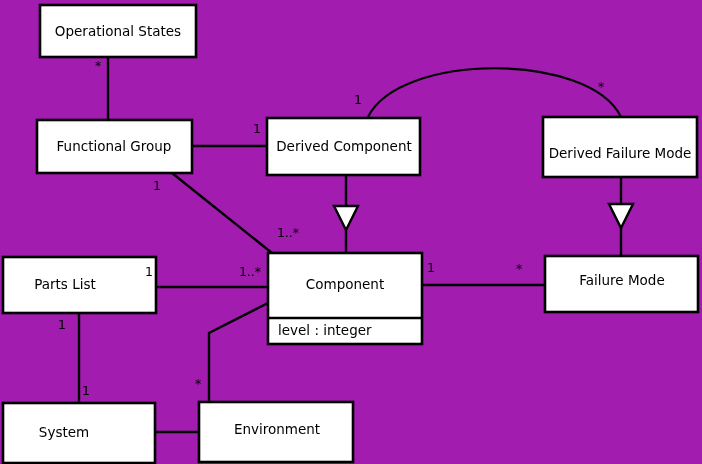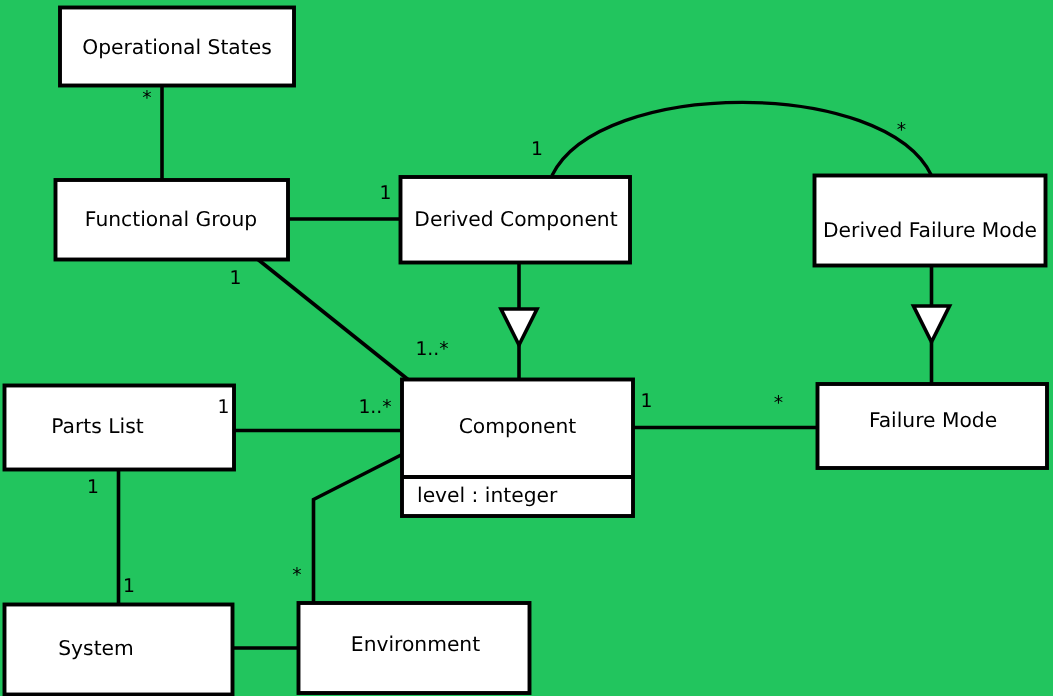--- a/index.html
+++ b/index.html
@@ -10,21 +10,21 @@
   body {
     width: 702px;
     height: 464px;
     overflow: hidden;
     font-family: "DejaVu Sans", sans-serif;
   }
   #diagram-root {
     position: relative;
     width: 702px;
     height: 464px;
-    background: #22c55e;
+    background: #a21caf;
   }
   svg#uml-canvas {
     display: block;
     width: 702px;
     height: 464px;
   }
   .cls-box {
     fill: #ffffff;
     stroke: #000000;
     stroke-width: 2.6;

